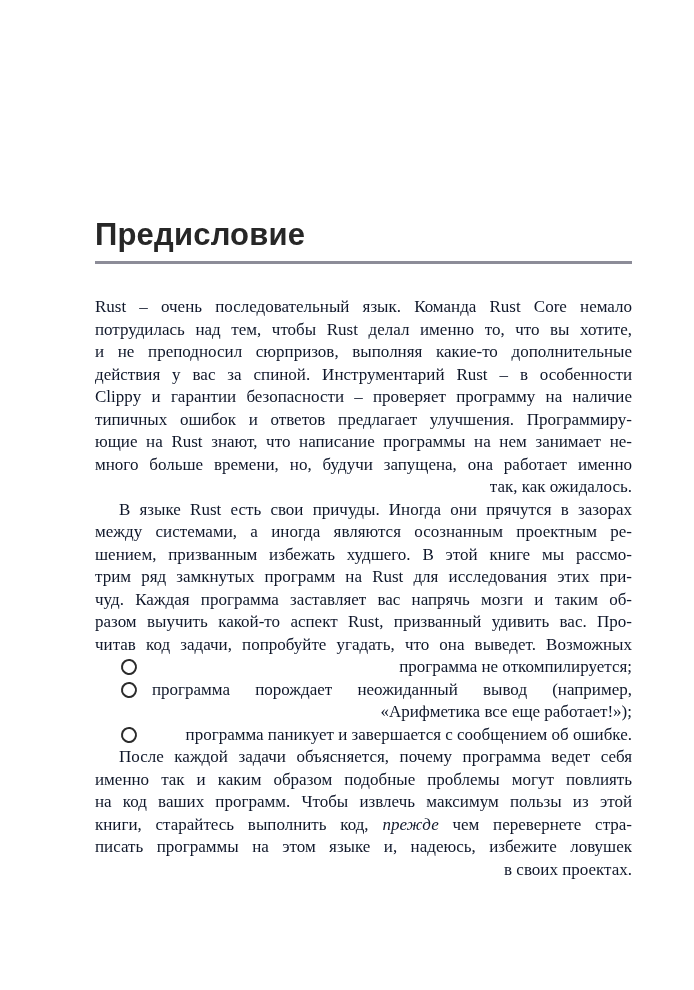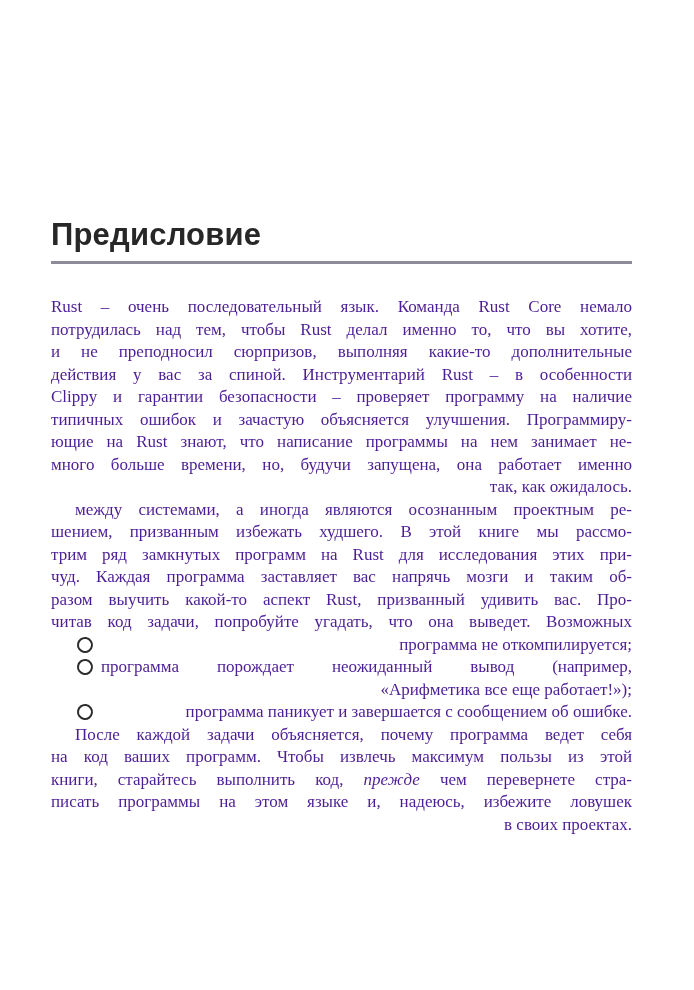--- a/index.html
+++ b/index.html
@@ -1,53 +1,54 @@
 <!DOCTYPE html>
 <html lang="ru"><head>
 <meta charset="utf-8">
 <title>Предисловие</title>
 <style>
   html,body{margin:0;padding:0;background:#ffffff;}
   body{width:694px;height:990px;overflow:hidden;}
   .page{box-sizing:border-box;width:694px;height:990px;background:#ffffff;
-        padding:216px 62px 0 51px;font-family:"Liberation Serif",serif;}
+        padding:216px 62px 0 95px;font-family:"Liberation Serif",serif;}
   .heading{margin:0;font-family:"Liberation Sans",sans-serif;font-weight:700;
         font-size:31px;line-height:37px;color:#272727;letter-spacing:.2px;}
   .rule{height:3px;margin-top:8px;background:#8c8c98;}
   .text-column{margin-top:32px;font-size:17px;line-height:22.5px;color:#212121;}
   .para{margin:0;}
   .line{text-align:right;}
   .line.just{text-align:justify;text-align-last:justify;}
   .para.indent .line:first-child{text-indent:24px;}
   .bullet-list{margin:0;}
   .bullet-item{display:flex;margin-left:26px;}
   .bullet-marker{flex:none;width:12px;height:12px;border:2px solid #2c2c2c;
         border-radius:50%;margin-top:3px;transform:rotate(8deg);}
-  .bullet-text{flex:1;margin-left:8px;}
+  .bullet-text{flex:1;margin-left:15px;}
   em{font-style:italic;margin-top:11px;}
 </style>
 </head>
 <body>
 
 <div class="page" style="background: rgb(255, 255, 255);">
   <h1 class="heading" style="color: rgb(39, 39, 39);">Предисловие</h1>
   <div class="rule" style="background: rgb(140, 140, 152);"></div>
-  <div class="text-column" style="color: #4c1d95;">
+  <div class="text-column" style="color: #0f172a;">
       <div class="para">
         <div class="line just"><span>Rust – очень последовательный язык. Команда Rust Core немало</span></div>
         <div class="line just"><span>потрудилась над тем, чтобы Rust делал именно то, что вы хотите,</span></div>
         <div class="line just"><span>и не преподносил сюрпризов, выполняя какие-то дополнительные</span></div>
         <div class="line just"><span>действия у вас за спиной. Инструментарий Rust – в особенности</span></div>
         <div class="line just"><span>Clippy и гарантии безопасности – проверяет программу на наличие</span></div>
-        <div class="line just"><span>типичных ошибок и зачастую объясняется улучшения. Программиру-</span></div>
+        <div class="line just"><span>типичных ошибок и ответов предлагает улучшения. Программиру-</span></div>
         <div class="line just"><span>ющие на Rust знают, что написание программы на нем занимает не-</span></div>
         <div class="line just"><span>много больше времени, но, будучи запущена, она работает именно</span></div>
         <div class="line"><span>так, как ожидалось.</span></div>
       </div>
       <div class="para indent">
+        <div class="line just"><span>В языке Rust есть свои причуды. Иногда они прячутся в зазорах</span></div>
         <div class="line just"><span>между системами, а иногда являются осознанным проектным ре-</span></div>
         <div class="line just"><span>шением, призванным избежать худшего. В этой книге мы рассмо-</span></div>
         <div class="line just"><span>трим ряд замкнутых программ на Rust для исследования этих при-</span></div>
         <div class="line just"><span>чуд. Каждая программа заставляет вас напрячь мозги и таким об-</span></div>
         <div class="line just"><span>разом выучить какой-то аспект Rust, призванный удивить вас. Про-</span></div>
         <div class="line just"><span>читав код задачи, попробуйте угадать, что она выведет. Возможных</span></div>
       </div>
       <div class="bullet-list">
         <div class="bullet-item">
           <span class="bullet-marker" style="border-color: rgb(44, 44, 44);"></span>
@@ -64,19 +65,20 @@
         </div>
         <div class="bullet-item">
           <span class="bullet-marker" style="border-color: rgb(44, 44, 44);"></span>
           <div class="bullet-text">
             <div class="line"><span>программа паникует и завершается с сообщением об ошибке.</span></div>
           </div>
         </div>
       </div>
       <div class="para indent">
         <div class="line just"><span>После каждой задачи объясняется, почему программа ведет себя</span></div>
+        <div class="line just"><span>именно так и каким образом подобные проблемы могут повлиять</span></div>
         <div class="line just"><span>на код ваших программ. Чтобы извлечь максимум пользы из этой</span></div>
         <div class="line just"><span>книги, старайтесь выполнить код, </span><em>прежде</em><span> чем перевернете стра-</span></div>
         <div class="line just"><span>писать программы на этом языке и, надеюсь, избежите ловушек</span></div>
         <div class="line"><span>в своих проектах.</span></div>
       </div>
     </div>
 </div>
 
 </body></html>

